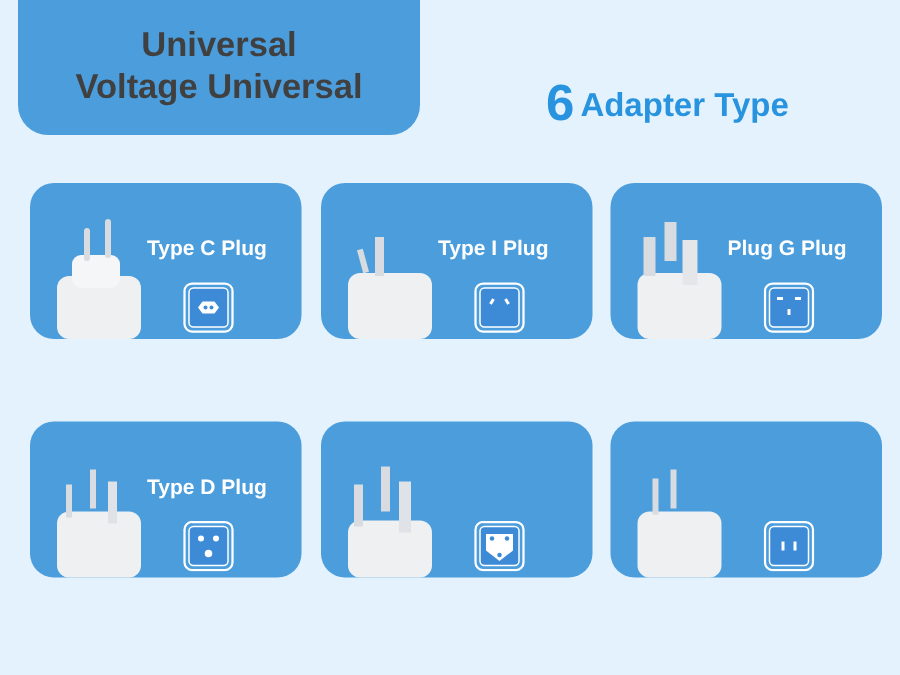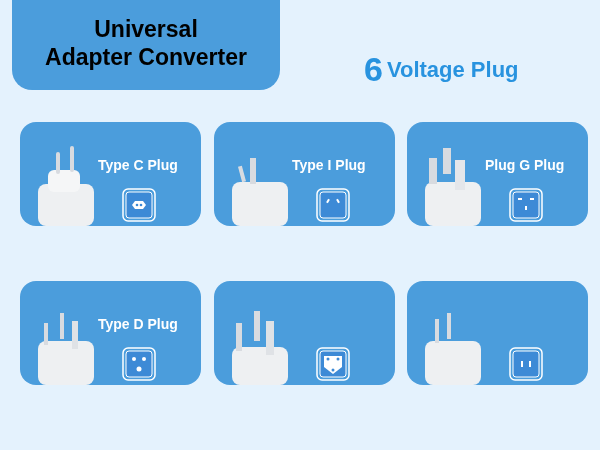--- a/index.html
+++ b/index.html
@@ -1,34 +1,34 @@
 <!DOCTYPE html>
 <html><head>
 <meta charset="utf-8">
 <style>
   html,body{margin:0;padding:0;}
   body{width:600px;height:450px;background:#e4f2fd;position:relative;overflow:hidden;font-family:"Liberation Sans",sans-serif;}
-  .hdr{position:absolute;left:12px;top:0;width:268px;height:90px;background:#4b9ddc;border-radius:0 0 20px 20px;color:#000000;text-align:center;font-weight:bold;font-size:23px;line-height:28px;padding-top:15px;box-sizing:border-box;}
+  .hdr{position:absolute;left:12px;top:0;width:268px;height:90px;background:#4b9ddc;border-radius:0 0 20px 20px;color:#404040;text-align:center;font-weight:bold;font-size:23px;line-height:28px;padding-top:15px;box-sizing:border-box;}
   .count{position:absolute;left:364px;top:50px;color:#2893df;font-weight:bold;}
   .count .num{font-size:34px;vertical-align:middle;}
   .count .txt{font-size:22px;vertical-align:middle;margin-left:4px;}
   .card{position:absolute;width:181px;height:104px;background:#4b9ddc;border-radius:16px;}
   .card .title{position:absolute;left:78px;top:35px;color:#fff;font-weight:bold;font-size:14px;white-space:nowrap;}
   .card .sock{position:absolute;left:102px;top:66px;width:34px;height:34px;}
   .card .plug{position:absolute;left:12px;top:22px;width:72px;height:88px;}
 </style>
 </head>
 <body>
 
 <div class="hdr">
   <div>Universal</div>
-  <div>Adapter Converter</div>
+  <div>Voltage Universal</div>
 </div>
 <div class="count">
-  <span class="num">6</span><span class="txt">Voltage Plug</span>
+  <span class="num">6</span><span class="txt">Adapter Type</span>
 </div>
 
 <div class="card" style="left:20px;top:122px">
   <svg class="plug" viewBox="0 0 72 88">
       <rect x="6" y="40" width="56" height="42" rx="8" fill="#eef0f2"></rect>
       <rect x="16" y="26" width="32" height="22" rx="6" fill="#f5f6f7"></rect>
       <rect x="24" y="8" width="4" height="22" rx="2" fill="#d8dbe0"></rect>
       <rect x="38" y="2" width="4" height="26" rx="2" fill="#d8dbe0"></rect>
     </svg>
   <span class="title">Type C Plug</span>

